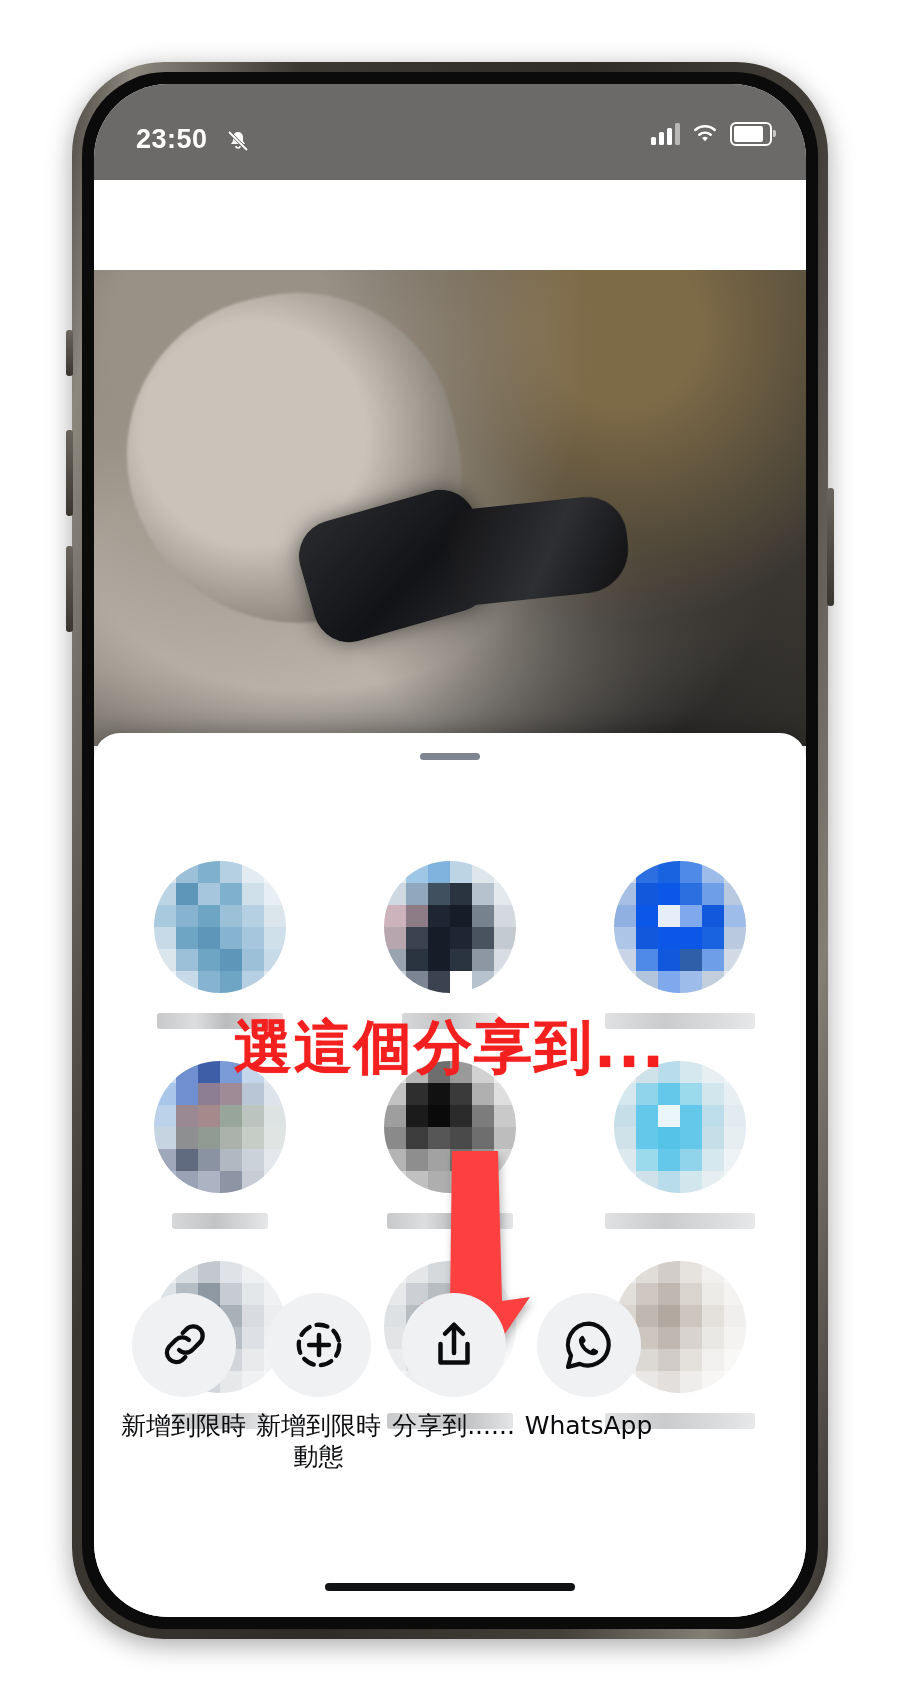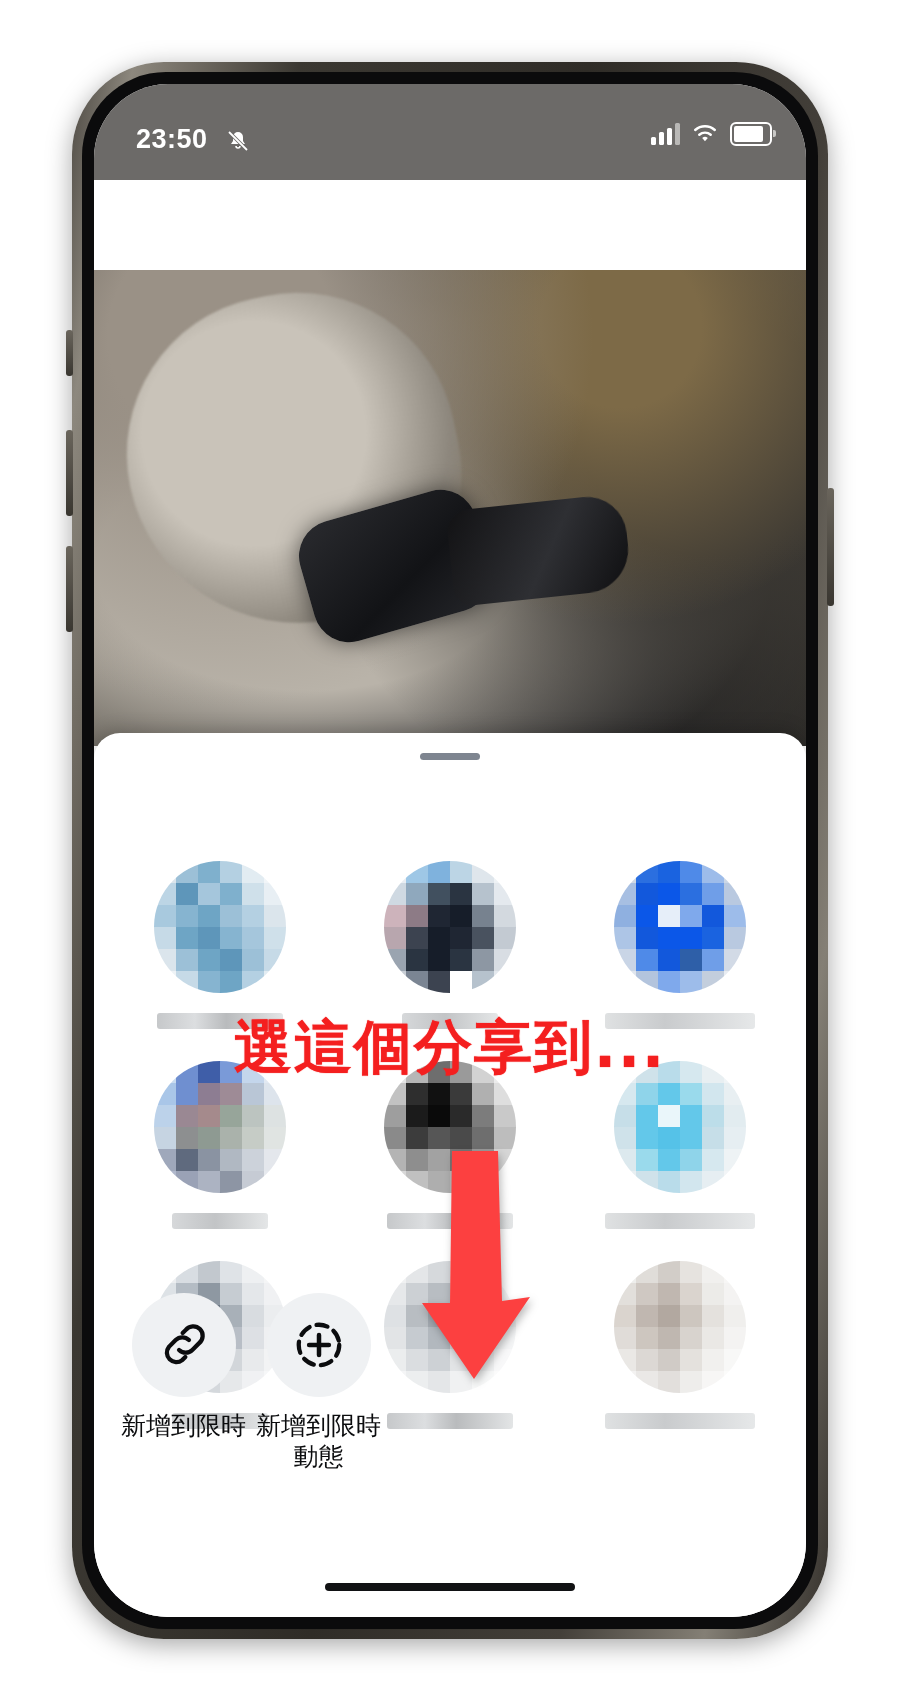--- a/index.html
+++ b/index.html
@@ -712,21 +712,40 @@
         <div class="action-circle">
           <svg width="54" height="54" viewBox="0 0 24 24">
             <circle cx="12" cy="12" r="9" fill="none" stroke="#0b0c0e" stroke-width="1.9" stroke-linecap="round" stroke-dasharray="5 3.2"></circle>
             <path d="M12 7.6v8.8M7.6 12h8.8" stroke="#0b0c0e" stroke-width="2" stroke-linecap="round"></path>
           </svg>
         </div>
         <div class="action-label">新增到限時
 動態</div>
       </div>
 
-
+      <div class="action">
+        <div class="action-circle">
+          <svg width="54" height="54" viewBox="0 0 24 24">
+            <path d="M12 3.2v12.4" stroke="#0b0c0e" stroke-width="2" stroke-linecap="round"></path>
+            <path d="M8 7l4-4 4 4" fill="none" stroke="#0b0c0e" stroke-width="2" stroke-linecap="round" stroke-linejoin="round"></path>
+            <path d="M6 11.5v8.3h12v-8.3" fill="none" stroke="#0b0c0e" stroke-width="2" stroke-linecap="round" stroke-linejoin="round"></path>
+          </svg>
+        </div>
+        <div class="action-label">分享到......</div>
+      </div>
+
+      <div class="action">
+        <div class="action-circle">
+          <svg width="56" height="56" viewBox="0 0 24 24">
+            <path d="M12 2.8a9 9 0 0 0-7.7 13.7L3 21.4l5-1.3A9 9 0 1 0 12 2.8z" fill="none" stroke="#0b0c0e" stroke-width="1.8" stroke-linejoin="round"></path>
+            <path d="M8.9 8.1c.3-.1.7 0 .9.4l.7 1.4c.1.3 0 .6-.2.8l-.5.4c-.1.1-.2.3-.1.5a5.4 5.4 0 0 0 2.7 2.7c.2.1.4 0 .5-.1l.4-.5c.2-.2.5-.3.8-.2l1.4.7c.4.2.5.6.4.9-.3.8-1.2 1.4-2.1 1.3-2.9-.3-5.8-3.2-6.1-6.1-.1-.9.4-1.8 1.2-2.2z" fill="#0b0c0e"></path>
+          </svg>
+        </div>
+        <div class="action-label">WhatsApp</div>
+      </div>
 
 
     </div>
 
     <div id="home-indicator"></div>
 
   </div>
 
 </div>
 

